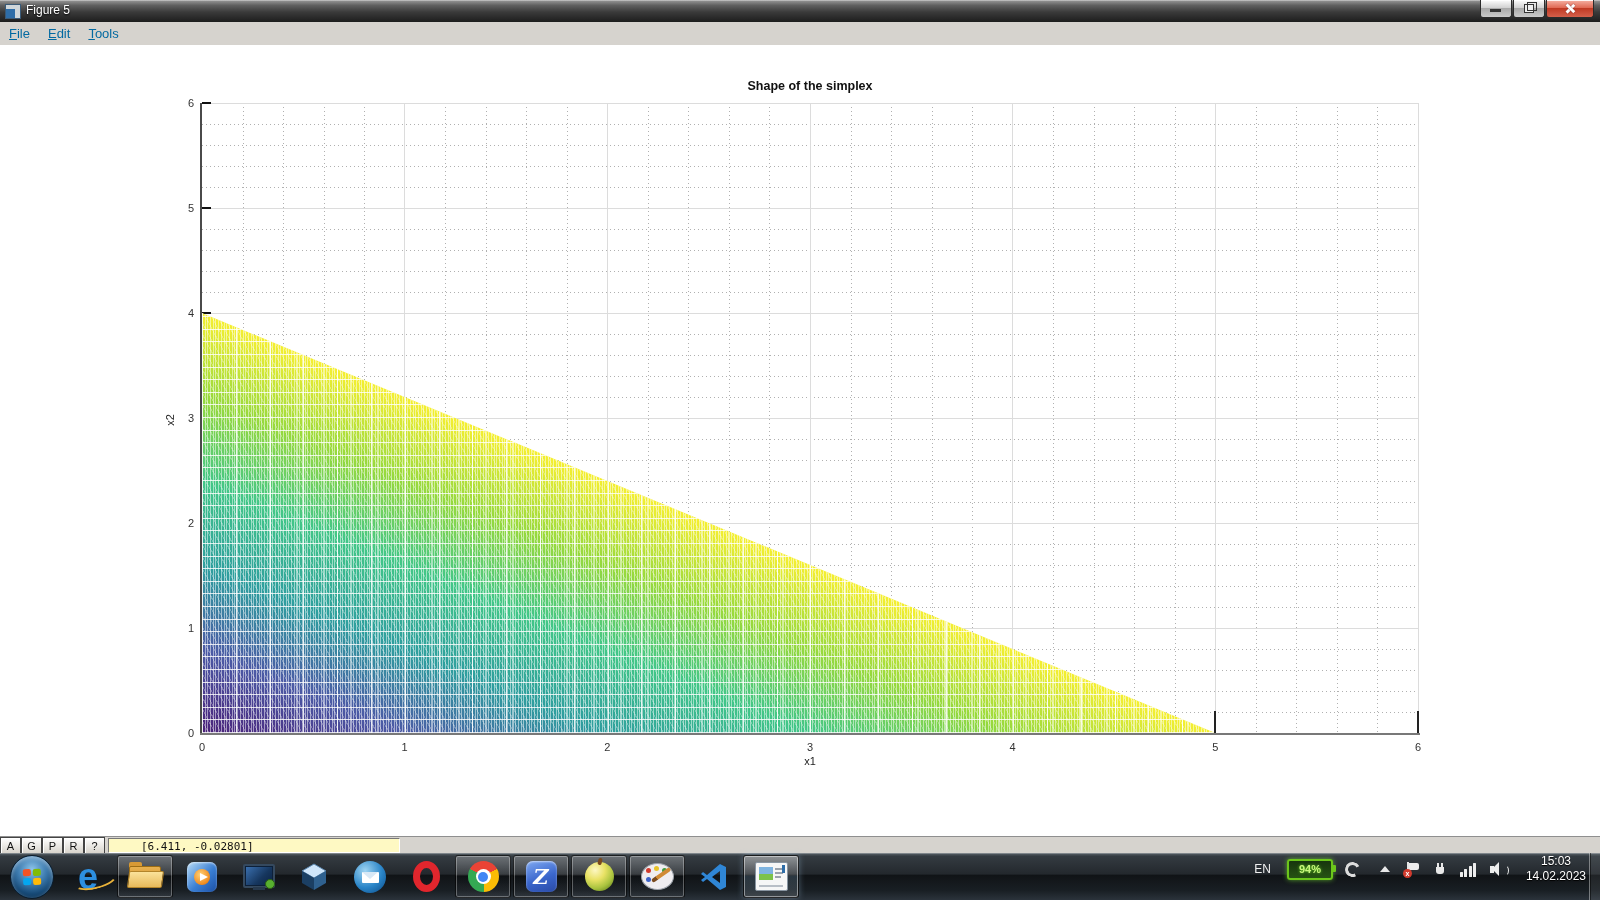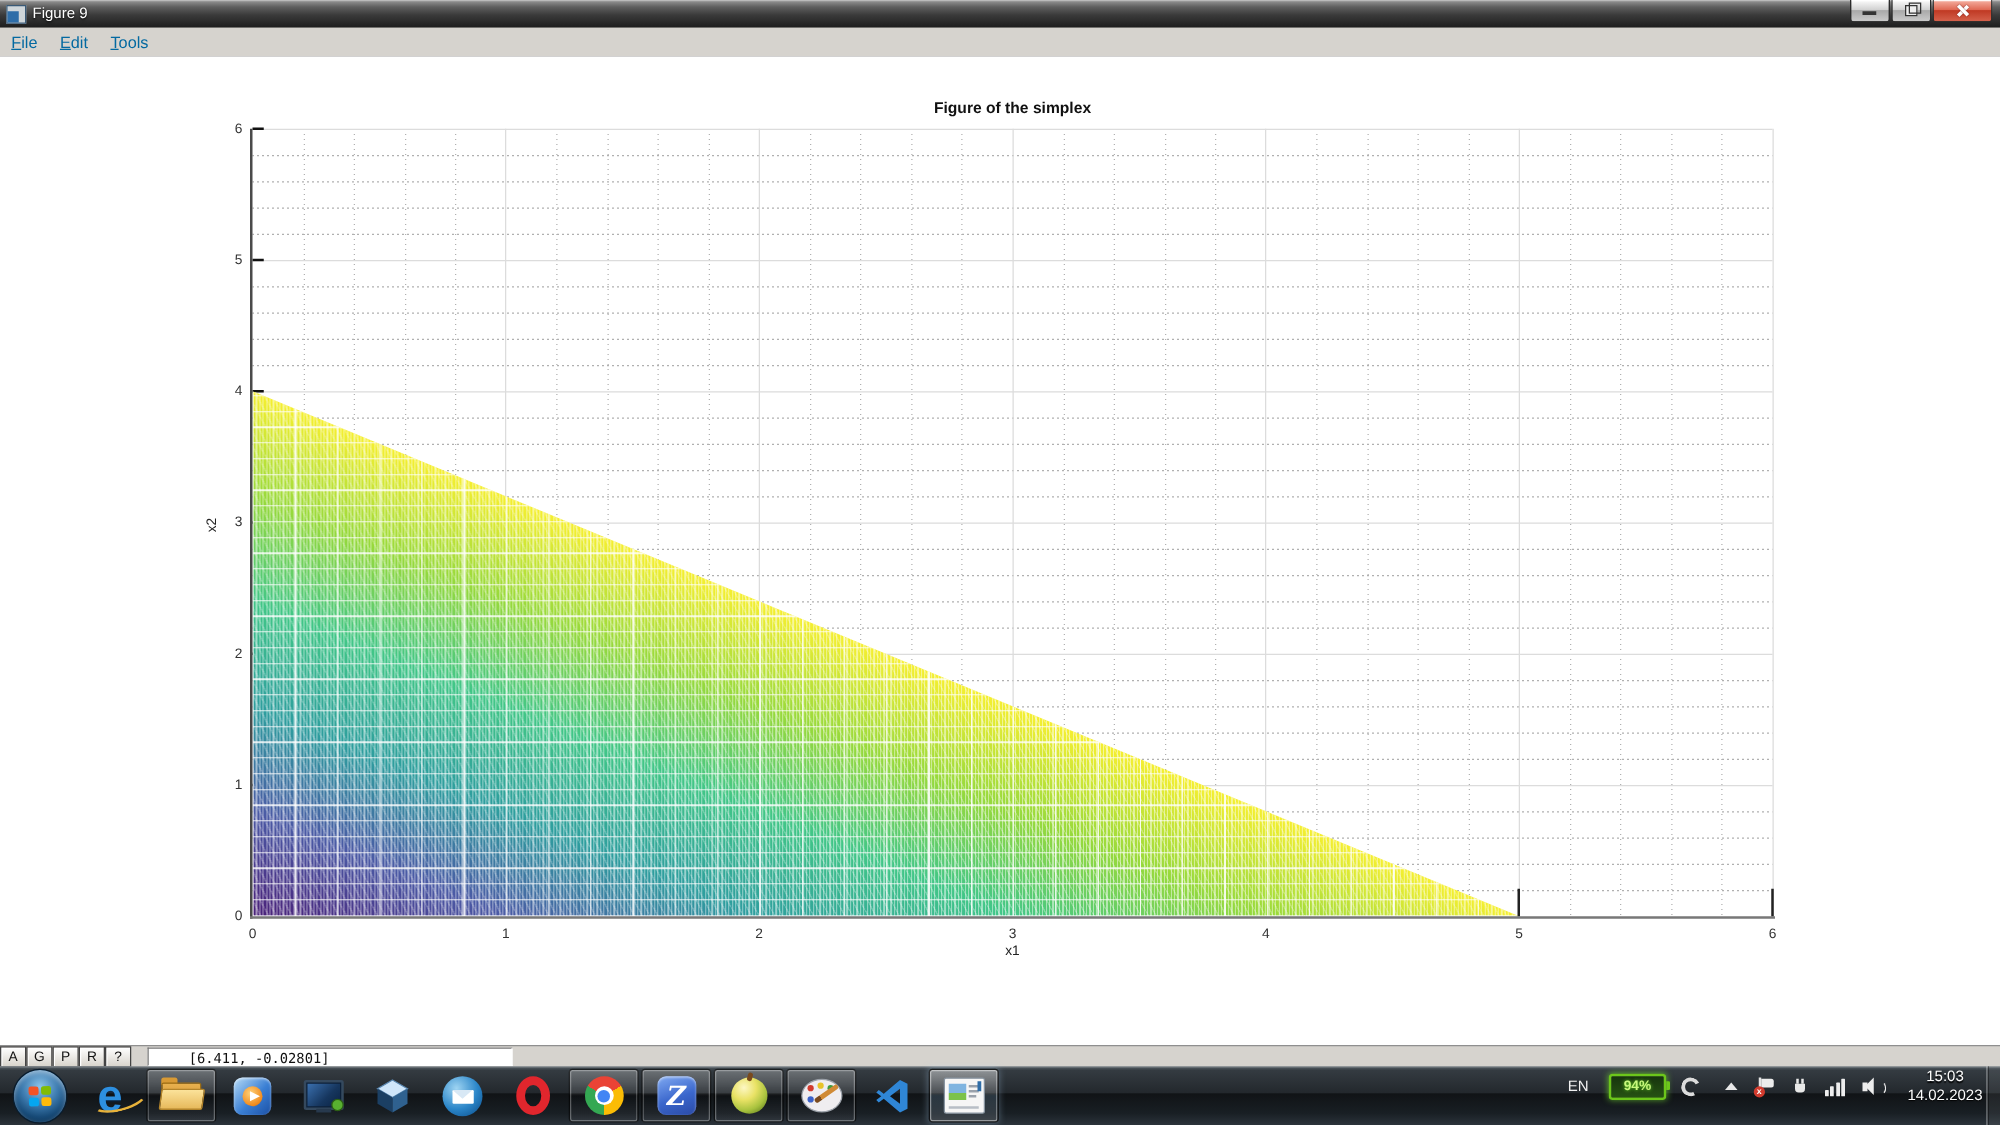--- a/index.html
+++ b/index.html
@@ -56,21 +56,21 @@
   .xtick{position:absolute;top:638px;transform:translateX(-50%);font-size:11px;color:#333;}
   .ytick{position:absolute;left:-8px;transform:translate(-100%,-50%);font-size:11px;color:#333;}
   .tri{position:absolute;z-index:2;}
 
   
   .statusbar{position:absolute;left:0;top:836px;width:1600px;height:17px;background:#d6d3ce;
     border-top:1px solid #8f8f8f;display:flex;align-items:center;}
   .sbtn{width:19px;height:15px;margin-top:0;background:linear-gradient(#ffffff,#d8d4cc);
     border:1px solid #444;box-shadow:inset 1px 1px 0 #fff;display:flex;align-items:center;
     justify-content:center;font-size:11px;color:#111;}
-  .coordfield{margin-left:13px;width:292px;height:15px;background:#ffffff;
+  .coordfield{margin-left:3px;width:292px;height:15px;background:#fef9c3;
     border:1px solid #777;border-bottom-color:#fff;border-right-color:#fff;
     font-family:"DejaVu Sans Mono",monospace;font-size:11px;line-height:15px;
     color:#111;padding-left:32px;box-sizing:border-box;}
 
   
   .taskbar{position:absolute;left:0;top:853px;width:1600px;height:47px;
     background:linear-gradient(180deg,#5b646b 0%,#343b41 7%,#23282d 45%,#101316 47%,#191f24 80%,#2b333b 100%);
     box-shadow:inset 0 1px 0 rgba(255,255,255,.25);}
   .tbar-left{position:absolute;left:4px;top:0;height:47px;display:flex;align-items:center;}
   .tbtn{width:54px;height:41px;margin:0 1px;display:flex;align-items:center;justify-content:center;
@@ -188,42 +188,42 @@
 </style>
 </head>
 <body>
 
 <div class="desktop abs" style="width:1600px;height:900px;">
 
   <div class="titlebar">
     <div class="app-icon">
         <div class="ai1"></div>
       </div>
-    <span class="wtitle">Figure 9</span>
+    <span class="wtitle">Figure 5</span>
     <div class="wbtns">
       <div class="wbtn">
           <span class="glyph-min"></span>
         </div>
       <div class="wbtn">
           <span class="glyph-rest"></span>
         </div>
       <div class="wbtn close">
           <span class="glyph-x"></span>
         </div>
     </div>
   </div>
 
   <div class="menubar" id="menubar">
       <div class="menu-item"><span class="u">F</span>ile</div>
       <div class="menu-item"><span class="u">E</span>dit</div>
       <div class="menu-item"><span class="u">T</span>ools</div>
     </div>
 
   <div class="canvas">
-    <div class="chart-title">Figure of the simplex</div>
+    <div class="chart-title">Shape of the simplex</div>
     <div id="plot">
         <div class="mgv" style="left: 40.5333px;"></div>
         <div class="mgh" style="top: 609px;"></div>
         <div class="mgv" style="left: 81.0667px;"></div>
         <div class="mgh" style="top: 588px;"></div>
         <div class="mgv" style="left: 121.6px;"></div>
         <div class="mgh" style="top: 567px;"></div>
         <div class="mgv" style="left: 162.133px;"></div>
         <div class="mgh" style="top: 546px;"></div>
         <div class="mgv" style="left: 243.2px;"></div>

